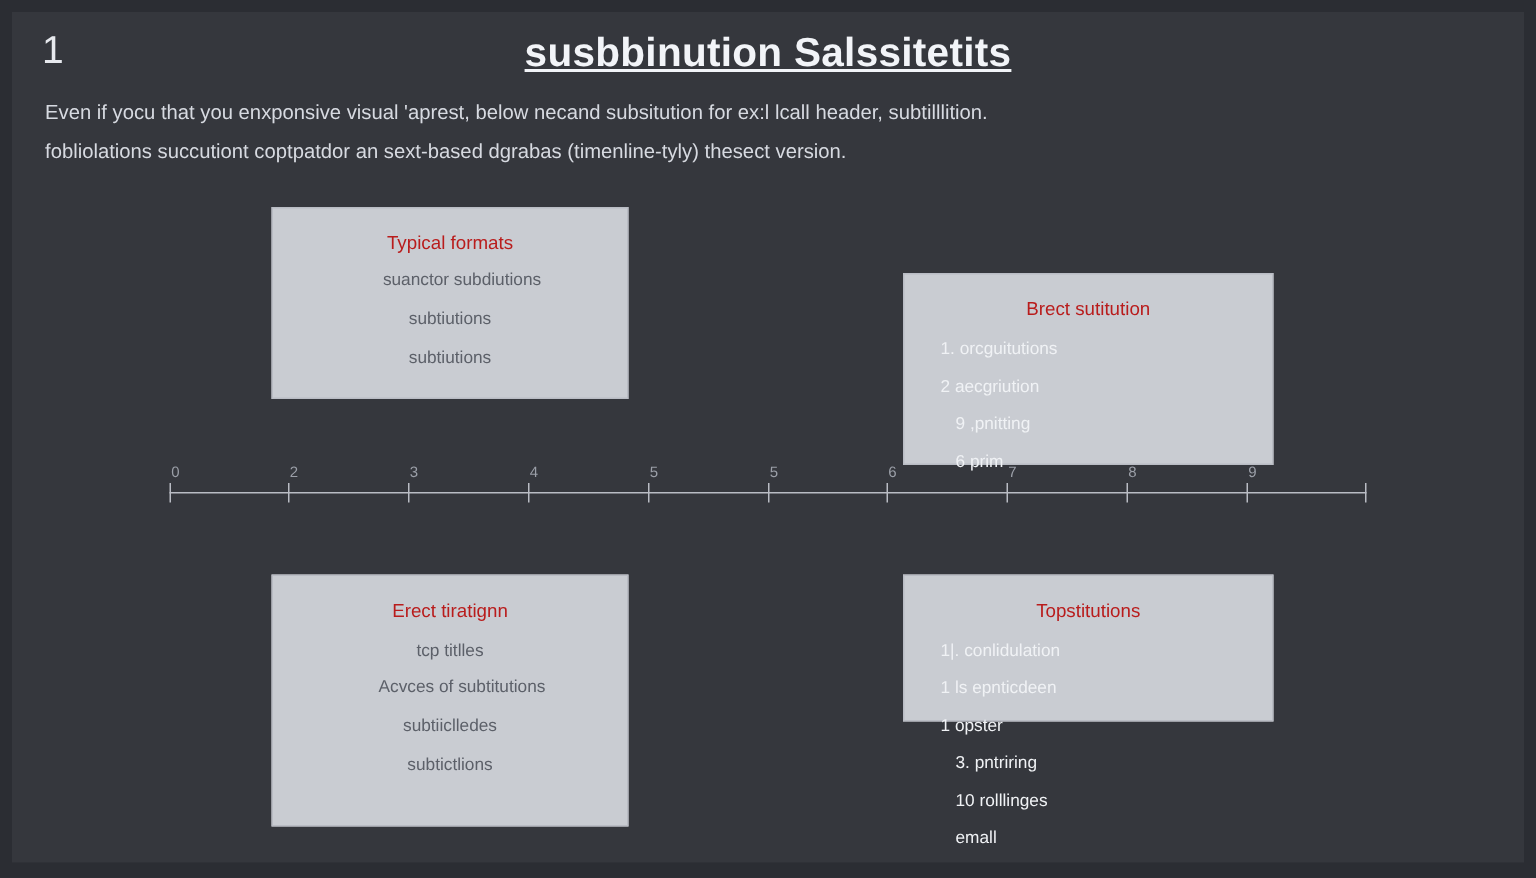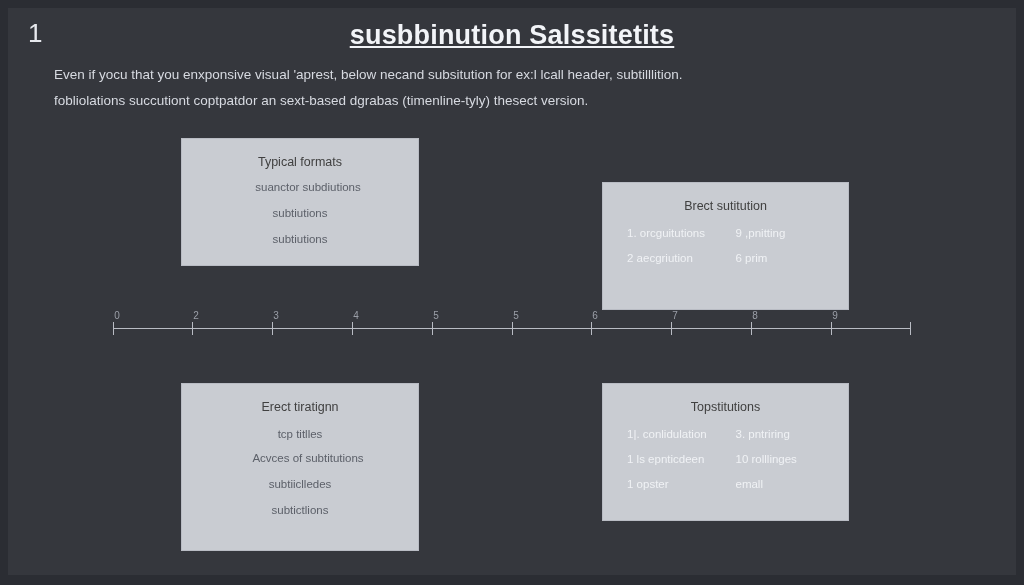--- a/index.html
+++ b/index.html
@@ -54,69 +54,70 @@
   }
   .intro {
     position: absolute;
     left: 30px;
     top: 62px;
     width: 960px;
     color: #d7dae1;
     font-size: 13.5px;
     line-height: 1.95;
   }
-  .intro .line { display: block; margin-left: 24px; }
+  .intro .line { display: block; }
 
   
   .card {
     position: absolute;
     background: #c9ccd2;
     border: 1px solid #b9bcc4;
     box-sizing: border-box;
   }
   .card-title {
     text-align: center;
-    color: #404040;
+    color: #b91c1c;
     font-size: 12.5px;
     font-weight: 500;
     margin-top: 16px;
   }
   .card-line {
     text-align: center;
     color: #5c6069;
     font-size: 11.5px;
     margin-top: 14px;
   }
   .card-line.left-ind { padding-left: 16px; margin-top: 12px; }
 
   
   .card-cols {
     display: flex;
     margin-top: 14px;
     padding: 0 24px;
+    flex-direction: column;
   }
   .card-cols .col {
     flex: 1;
   }
   .card-cols .col .item {
     color: #f0f2f5;
     font-size: 11.5px;
     margin-bottom: 13px;
     text-align: left;
   }
   .card-cols .col.right .item { padding-left: 10px; }
 
   
   #card-typical-formats { left: 181px; top: 138px; width: 238px; height: 128px; }
   
   #card-brect-sutitution { left: 602px; top: 138px; width: 247px; height: 128px; margin-top: 44px; }
   
   #card-erect-tiratignn { left: 181px; top: 383px; width: 238px; height: 168px; }
   
-  #card-topstitutions { left: 602px; top: 383px; width: 247px; height: 138px; }
+  #card-topstitutions { left: 602px; top: 383px; width: 247px; height: 98px; }
 
   
   #timeline {
     position: absolute;
     left: 113px;
     top: 328px;
     width: 798px;
     height: 2px;
   }
   #timeline .axis {

